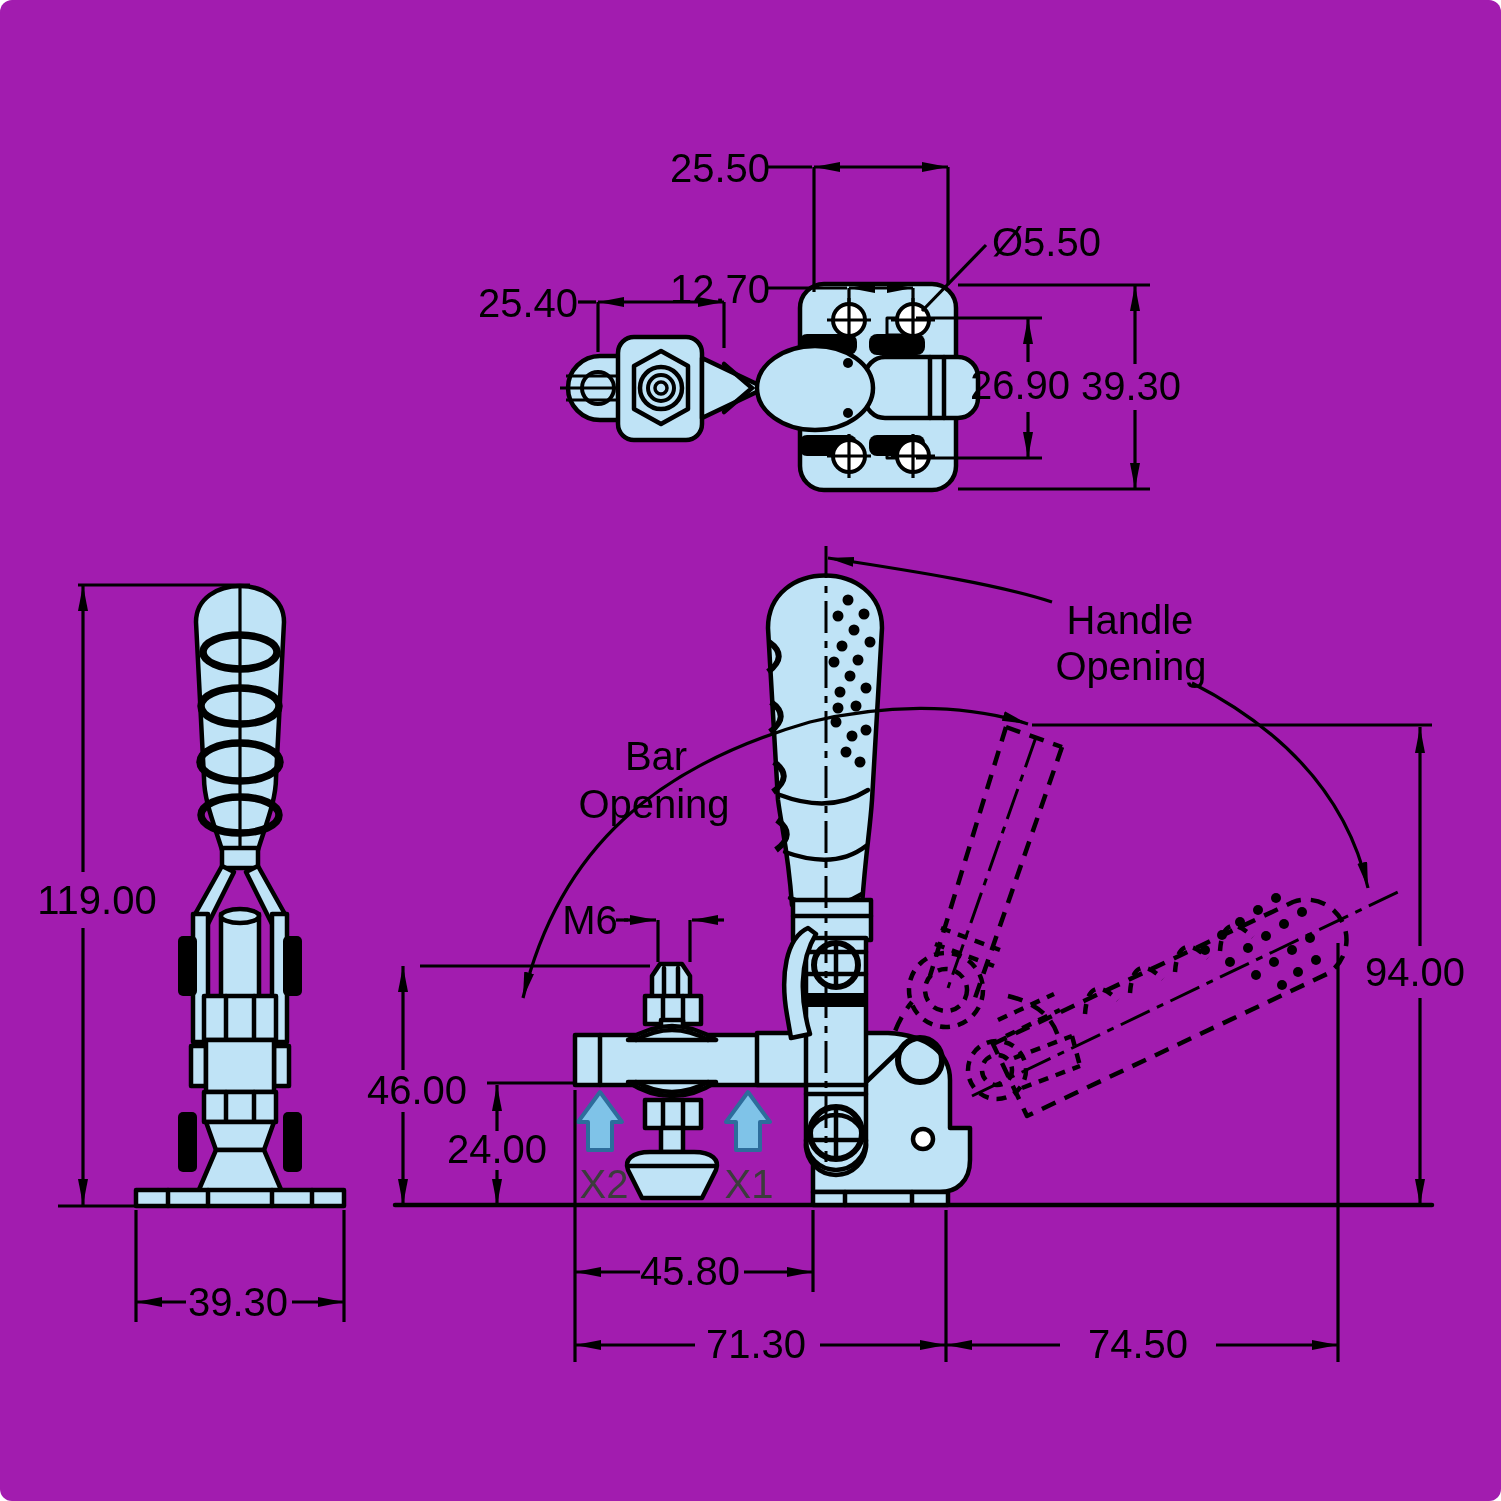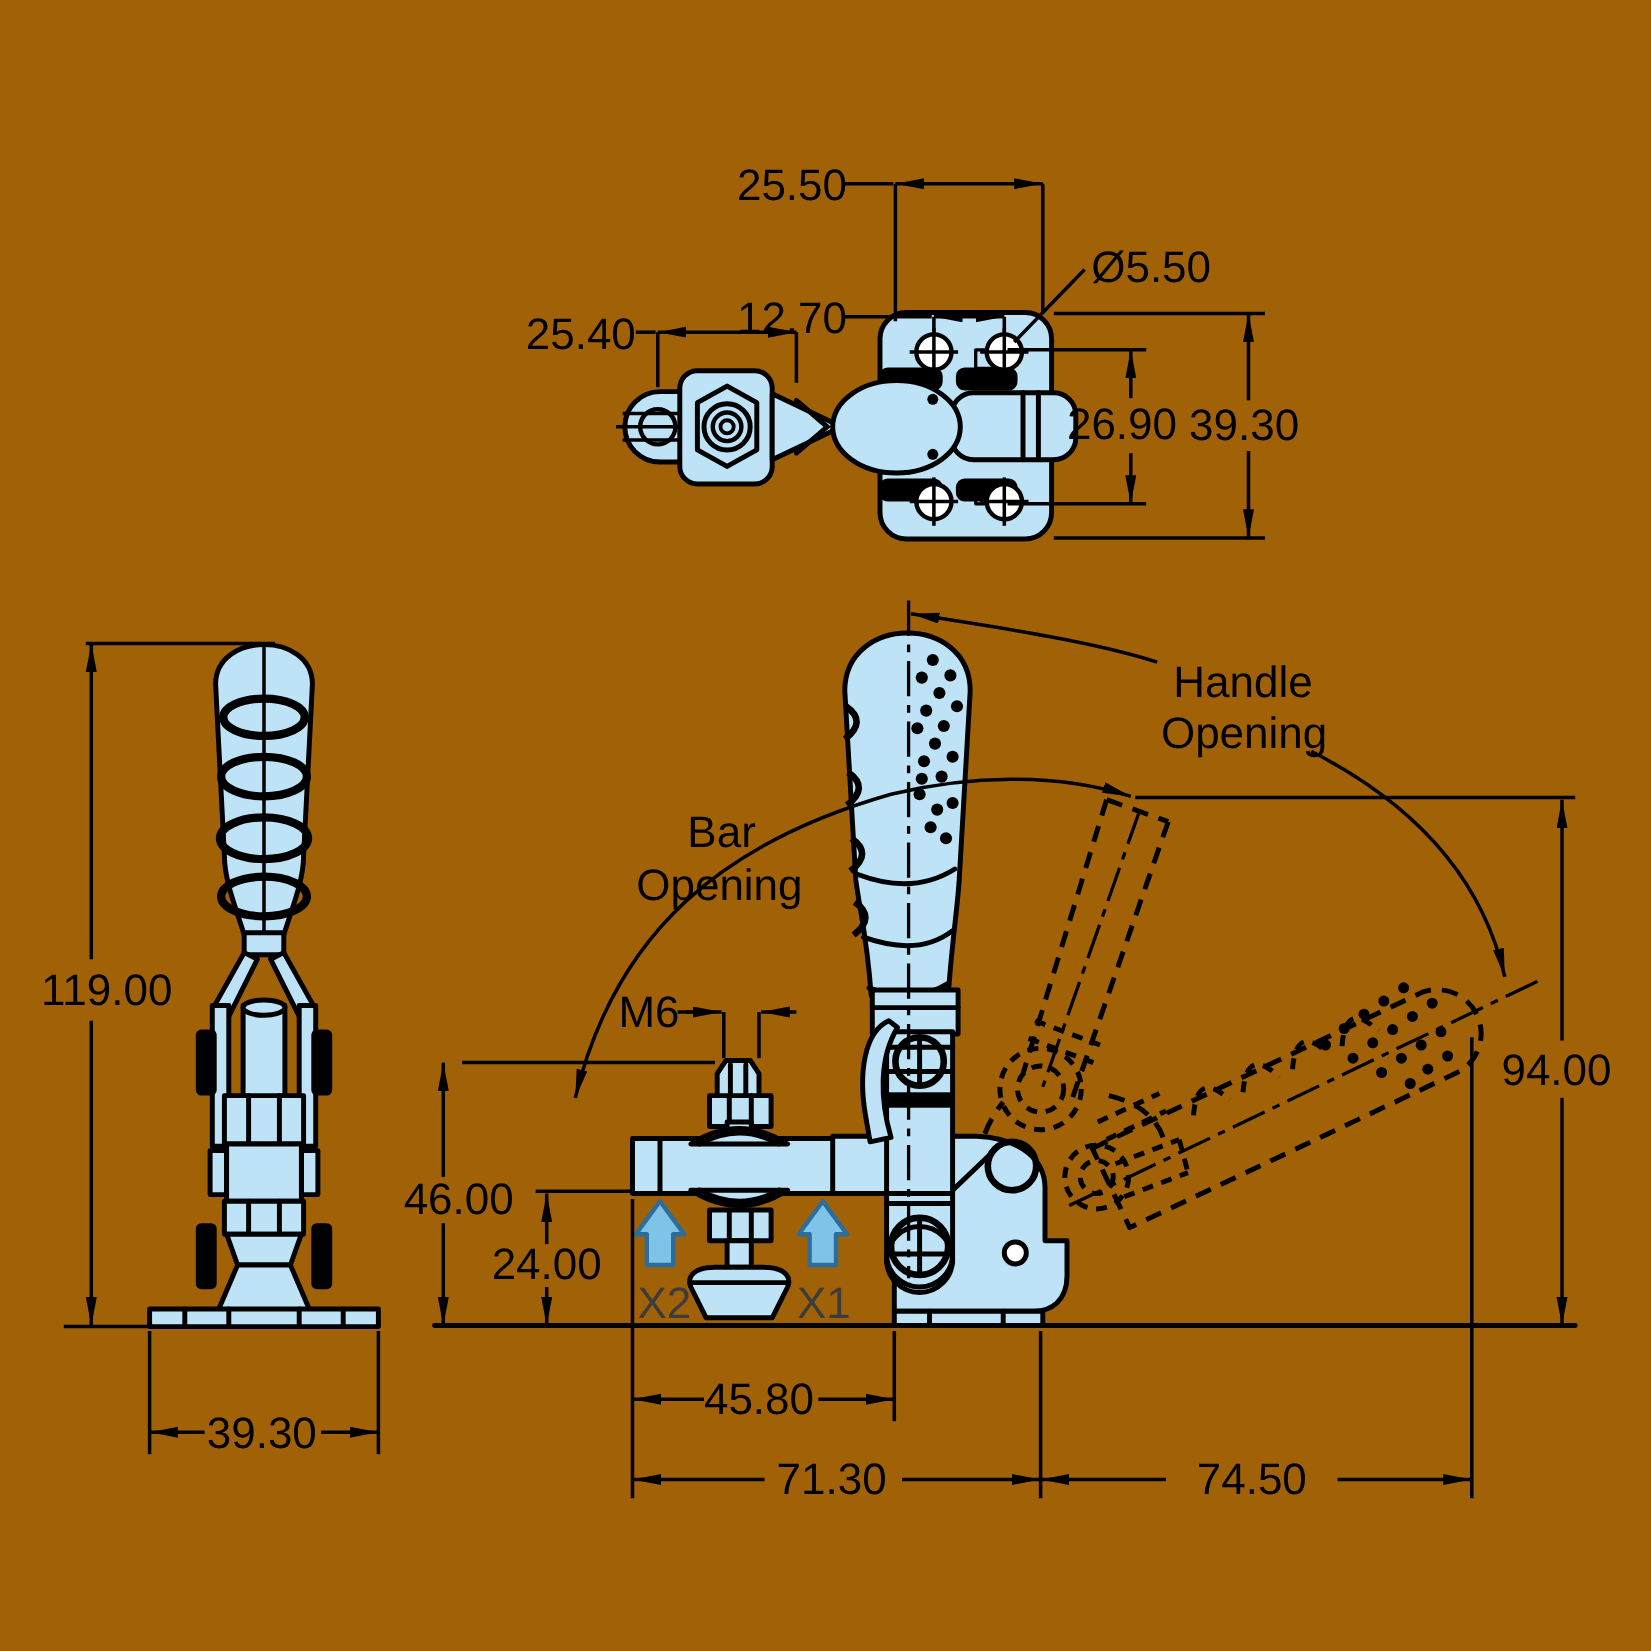--- a/index.html
+++ b/index.html
@@ -1,16 +1,16 @@
 <!DOCTYPE html>
 <html style="--part-fill: #bfe3f6; --arrow-fill: #7fc3e8; --arrow-stroke: #2d6d9c; --line: #000000;"><head>
 <meta charset="utf-8">
 <style>
   html,body{margin:0;padding:0;background:#ffffff;}
-  .page{width:1501px;height:1501px;position:relative;background:#a16207;overflow:hidden;}
+  .page{width:1501px;height:1501px;position:relative;background:#a21caf;overflow:hidden;border-radius:12px;}
   svg{position:absolute;left:0;top:0;}
   .part{fill:var(--part-fill,#bfe3f6);stroke:var(--line,#000);stroke-width:4.5;stroke-linejoin:round;}
   .partthin{fill:var(--part-fill,#bfe3f6);stroke:var(--line,#000);stroke-width:3;stroke-linejoin:round;}
   .blk{fill:var(--line,#000);stroke:none;}
   .ln{fill:none;stroke:var(--line,#000);stroke-width:4.5;stroke-linecap:round;}
   .ln6{fill:none;stroke:var(--line,#000);stroke-width:6;}
   .ln7{fill:none;stroke:var(--line,#000);stroke-width:7.5;}
   .dim{fill:none;stroke:var(--line,#000);stroke-width:3.2;}
   .dashed{fill:none;stroke:var(--line,#000);stroke-width:4.5;stroke-dasharray:15 10;stroke-linejoin:round;}
   .dashedf{fill:none;stroke:var(--line,#000);stroke-width:4.5;stroke-dasharray:10 8;}

